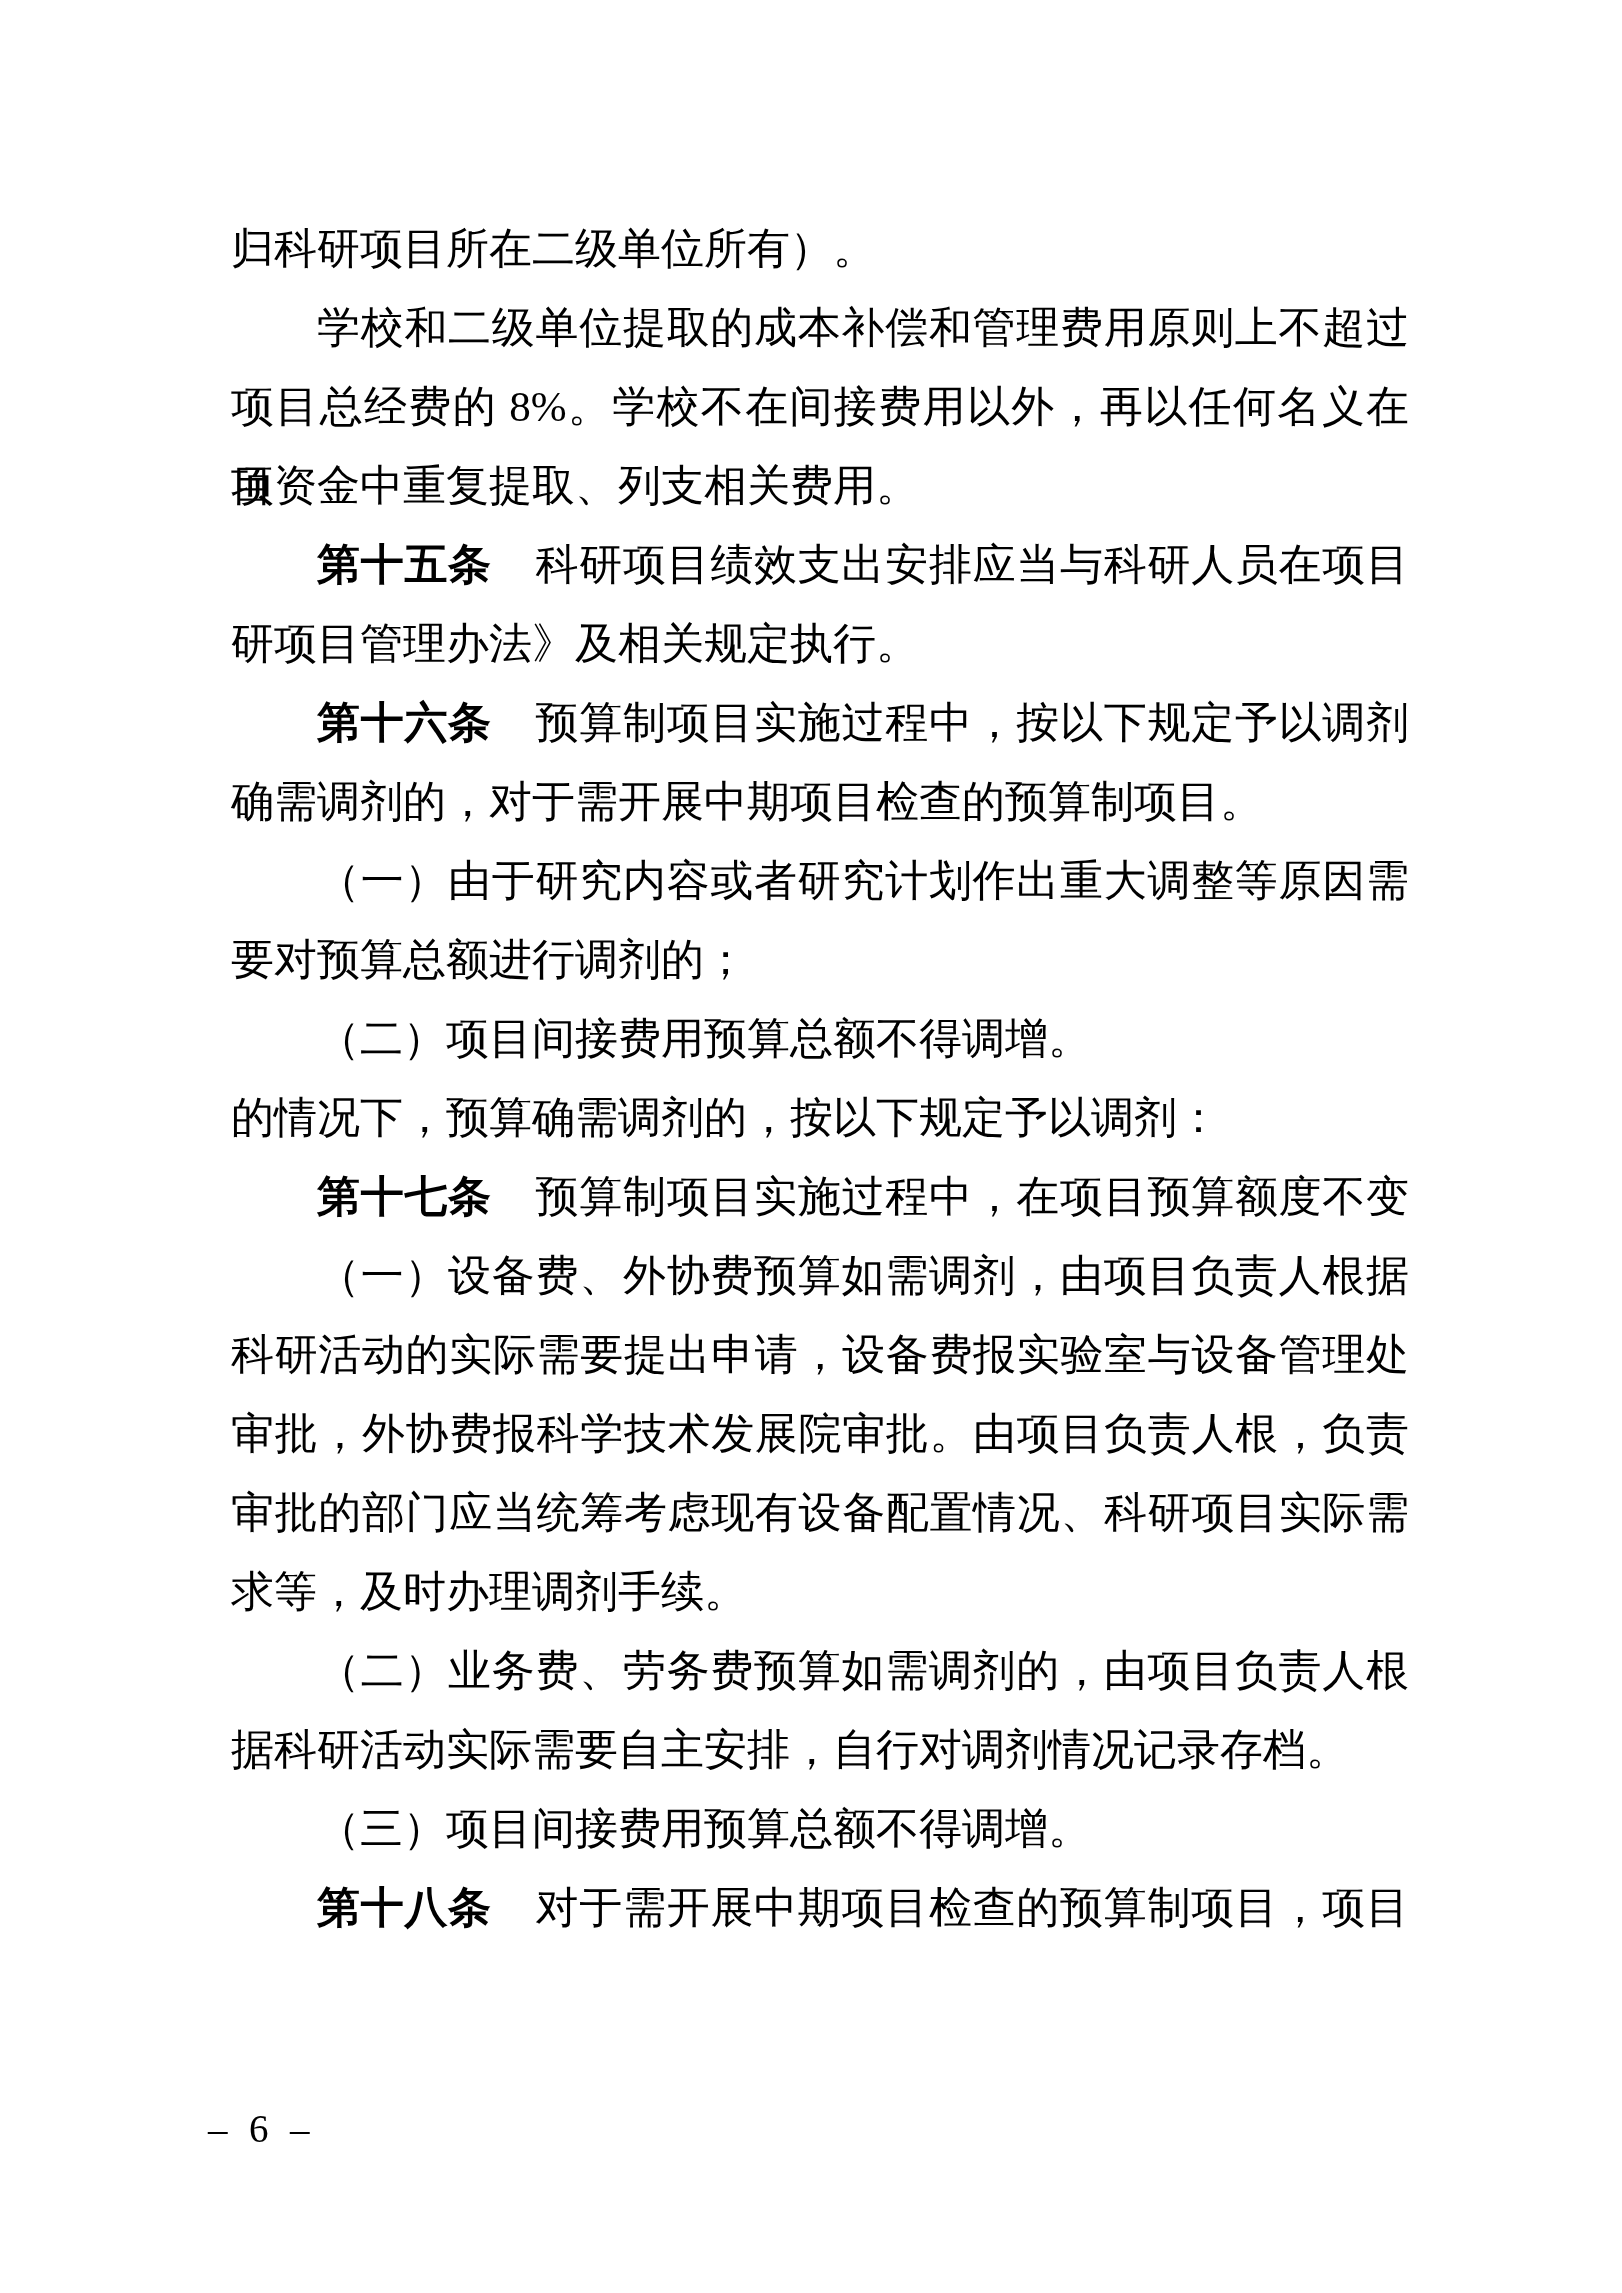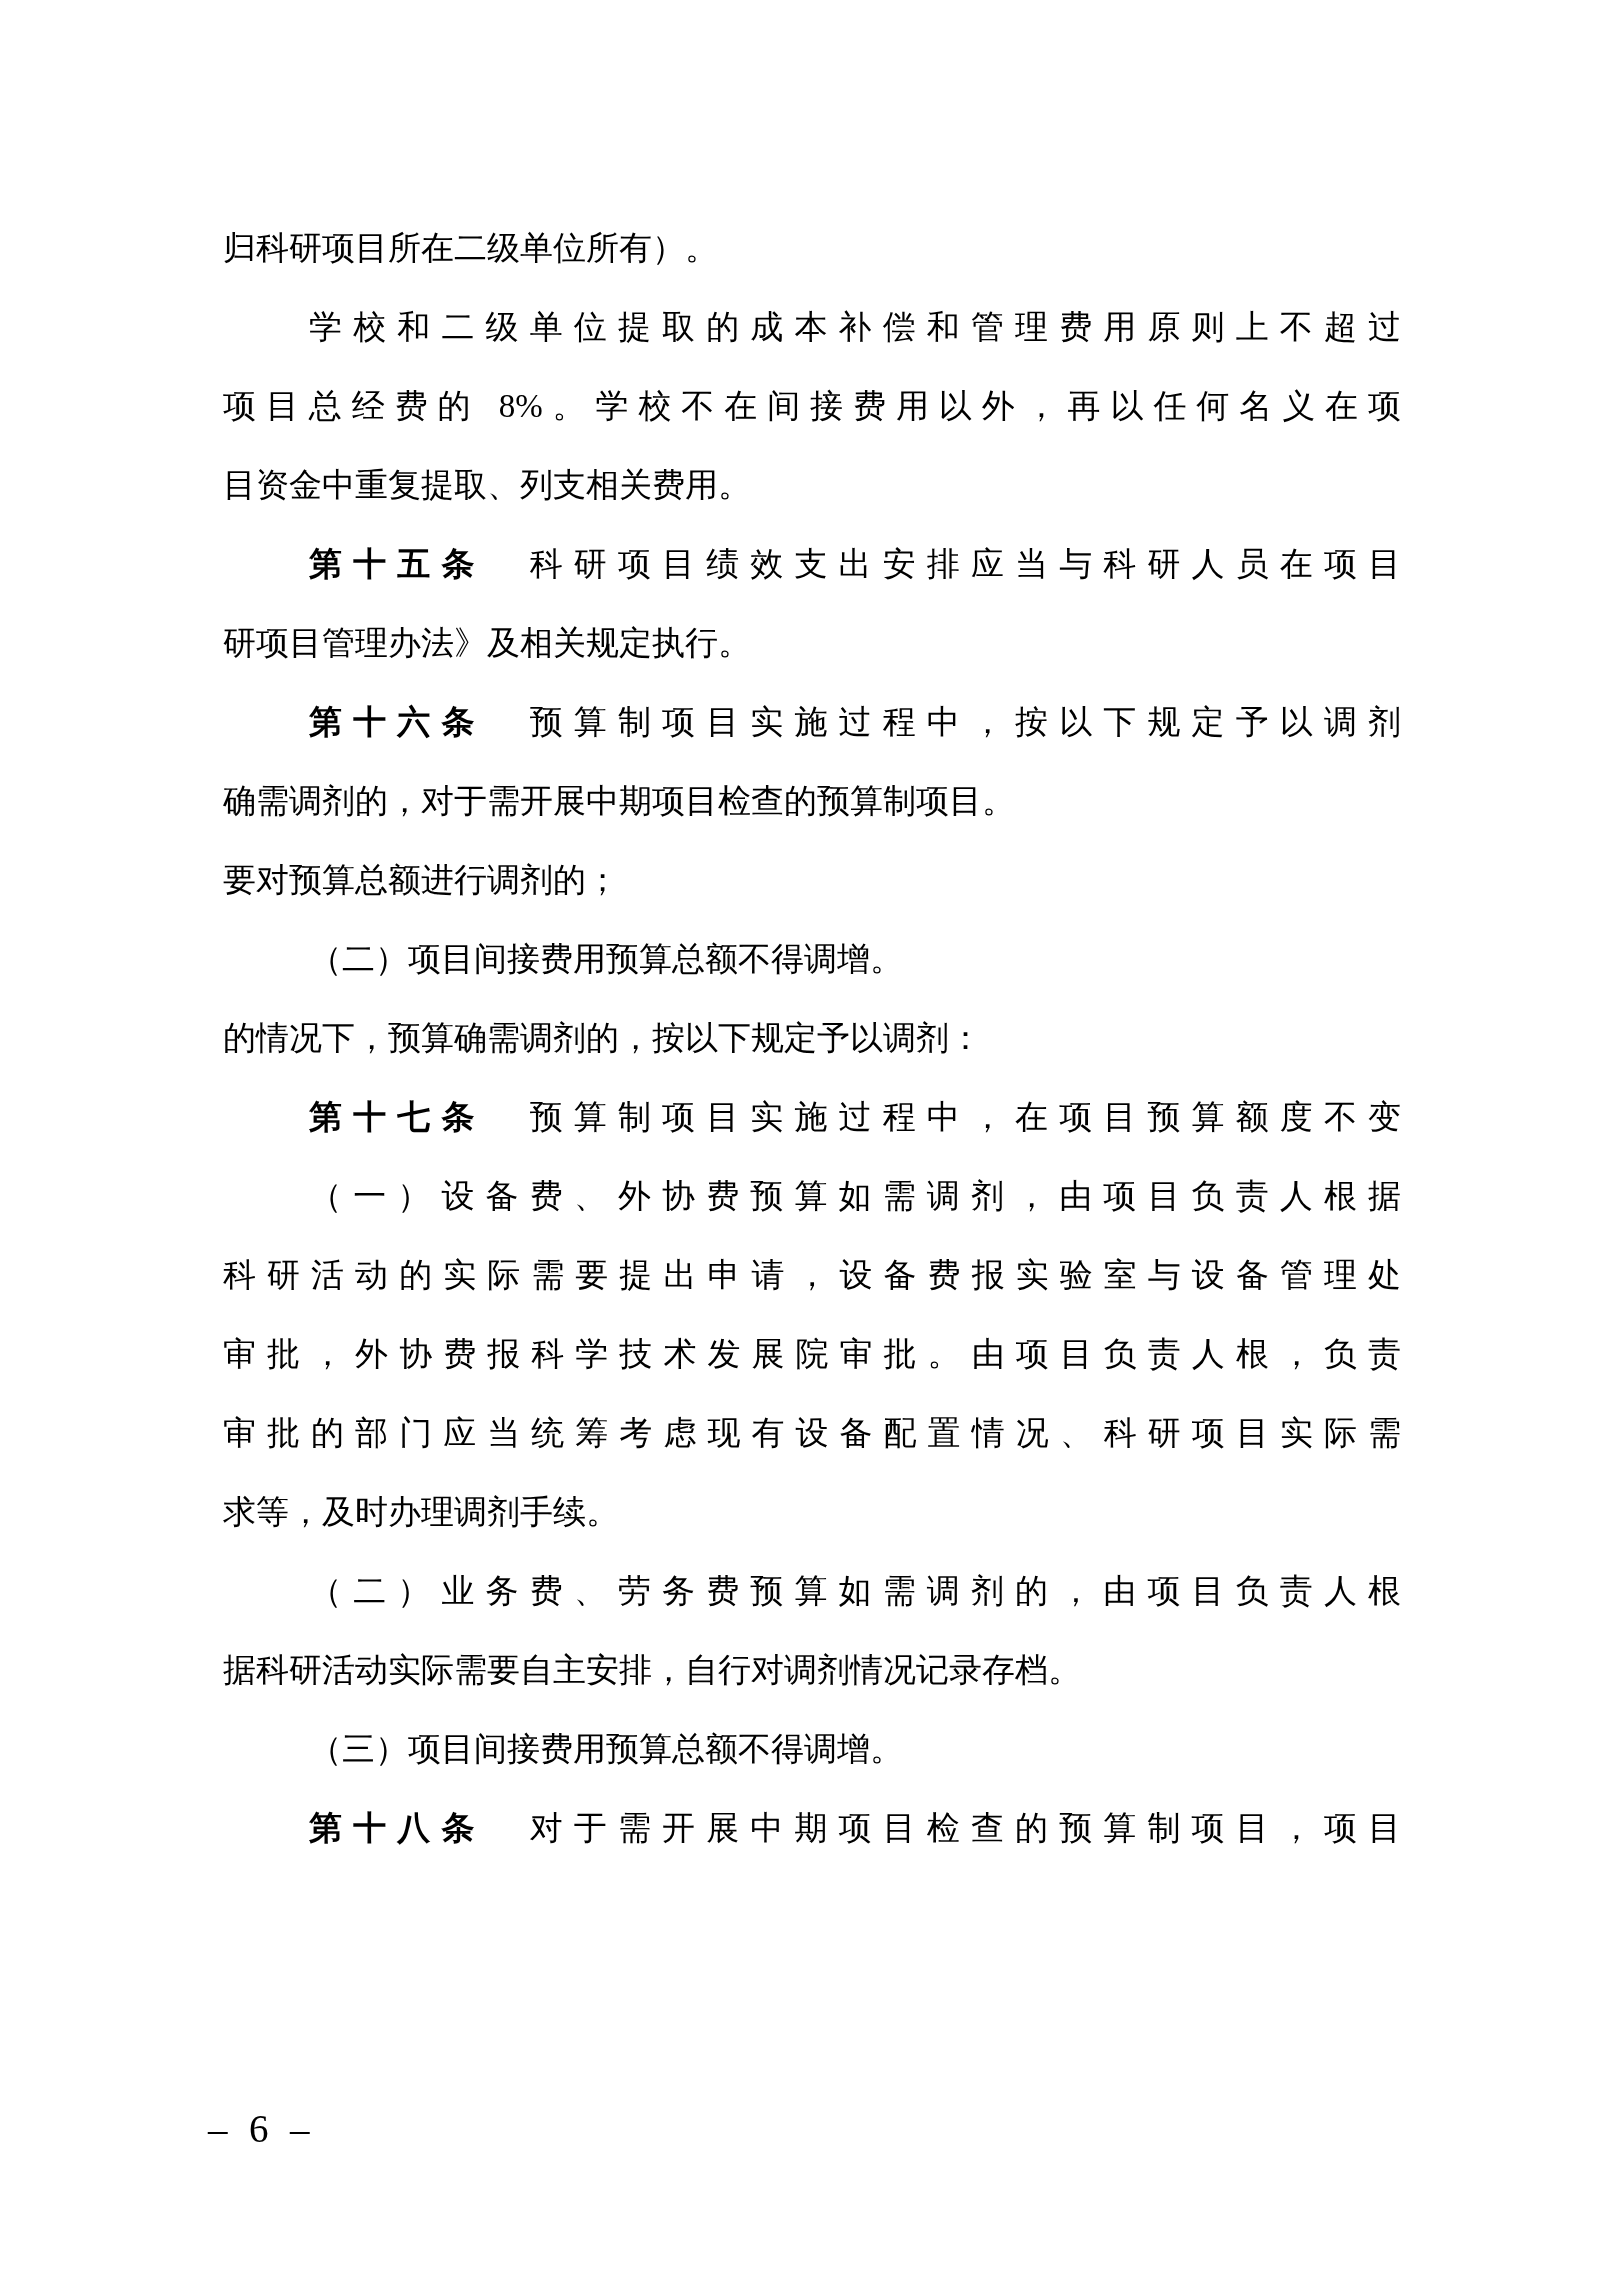--- a/index.html
+++ b/index.html
@@ -26,23 +26,24 @@
     position: absolute;
     left: 223px;
     top: 209px;
     width: 1178px;
   }
   .line {
     width: 100%;
     box-sizing: border-box;
     height: 79px;
     line-height: 79px;
-    font-size: 33px;
+    font-size: 43px;
     white-space: nowrap;
     letter-spacing: 0;
+    margin-left: 8px;
   }
   .line.wrapok { white-space: normal; }
   .line.justify {
     white-space: normal;
     text-align: justify;
     text-align-last: justify;
     text-justify: inter-character;
   }
   .line.indent { padding-left: 86px; }
   .seg-bold { font-weight: bold; }
@@ -62,20 +63,21 @@
 <div class="page">
   <div class="body-text" id="body-text">
       <div class="line wrapok"><span class="seg">归科研项目所在二级单位所有）。</span></div>
       <div class="line indent justify"><span class="seg">学校和二级单位提取的成本补偿和管理费用原则上不超过</span></div>
       <div class="line justify"><span class="seg">项目总经费的 8%。学校不在间接费用以外，再以任何名义在项</span></div>
       <div class="line wrapok"><span class="seg">目资金中重复提取、列支相关费用。</span></div>
       <div class="line indent justify"><span class="seg-bold">第十五条</span><span class="seg">　科研项目绩效支出安排应当与科研人员在项目</span></div>
       <div class="line wrapok"><span class="seg">研项目管理办法》及相关规定执行。</span></div>
       <div class="line indent justify"><span class="seg-bold">第十六条</span><span class="seg">　预算制项目实施过程中，按以下规定予以调剂</span></div>
       <div class="line wrapok"><span class="seg">确需调剂的，对于需开展中期项目检查的预算制项目。</span></div>
+      <div class="line indent justify"><span class="seg">（一）由于研究内容或者研究计划作出重大调整等原因需</span></div>
       <div class="line wrapok"><span class="seg">要对预算总额进行调剂的；</span></div>
       <div class="line indent wrapok"><span class="seg">（二）项目间接费用预算总额不得调增。</span></div>
       <div class="line wrapok"><span class="seg">的情况下，预算确需调剂的，按以下规定予以调剂：</span></div>
       <div class="line indent justify"><span class="seg-bold">第十七条</span><span class="seg">　预算制项目实施过程中，在项目预算额度不变</span></div>
       <div class="line indent justify"><span class="seg">（一）设备费、外协费预算如需调剂，由项目负责人根据</span></div>
       <div class="line justify"><span class="seg">科研活动的实际需要提出申请，设备费报实验室与设备管理处</span></div>
       <div class="line justify"><span class="seg">审批，外协费报科学技术发展院审批。由项目负责人根，负责</span></div>
       <div class="line justify"><span class="seg">审批的部门应当统筹考虑现有设备配置情况、科研项目实际需</span></div>
       <div class="line wrapok"><span class="seg">求等，及时办理调剂手续。</span></div>
       <div class="line indent justify"><span class="seg">（二）业务费、劳务费预算如需调剂的，由项目负责人根</span></div>

